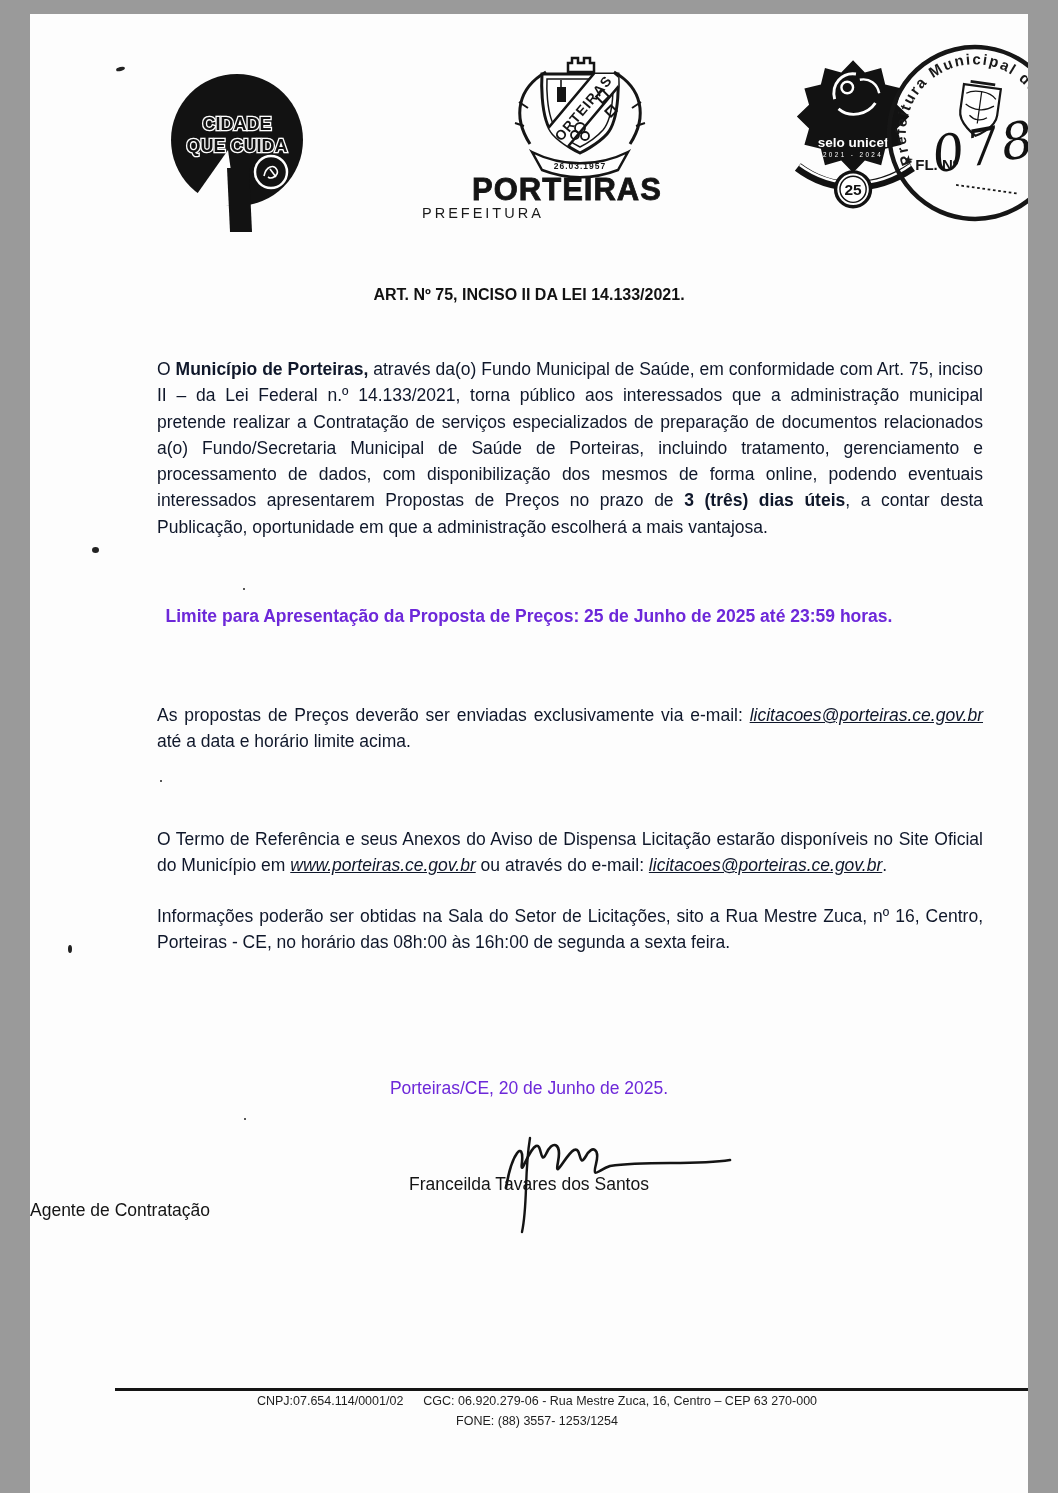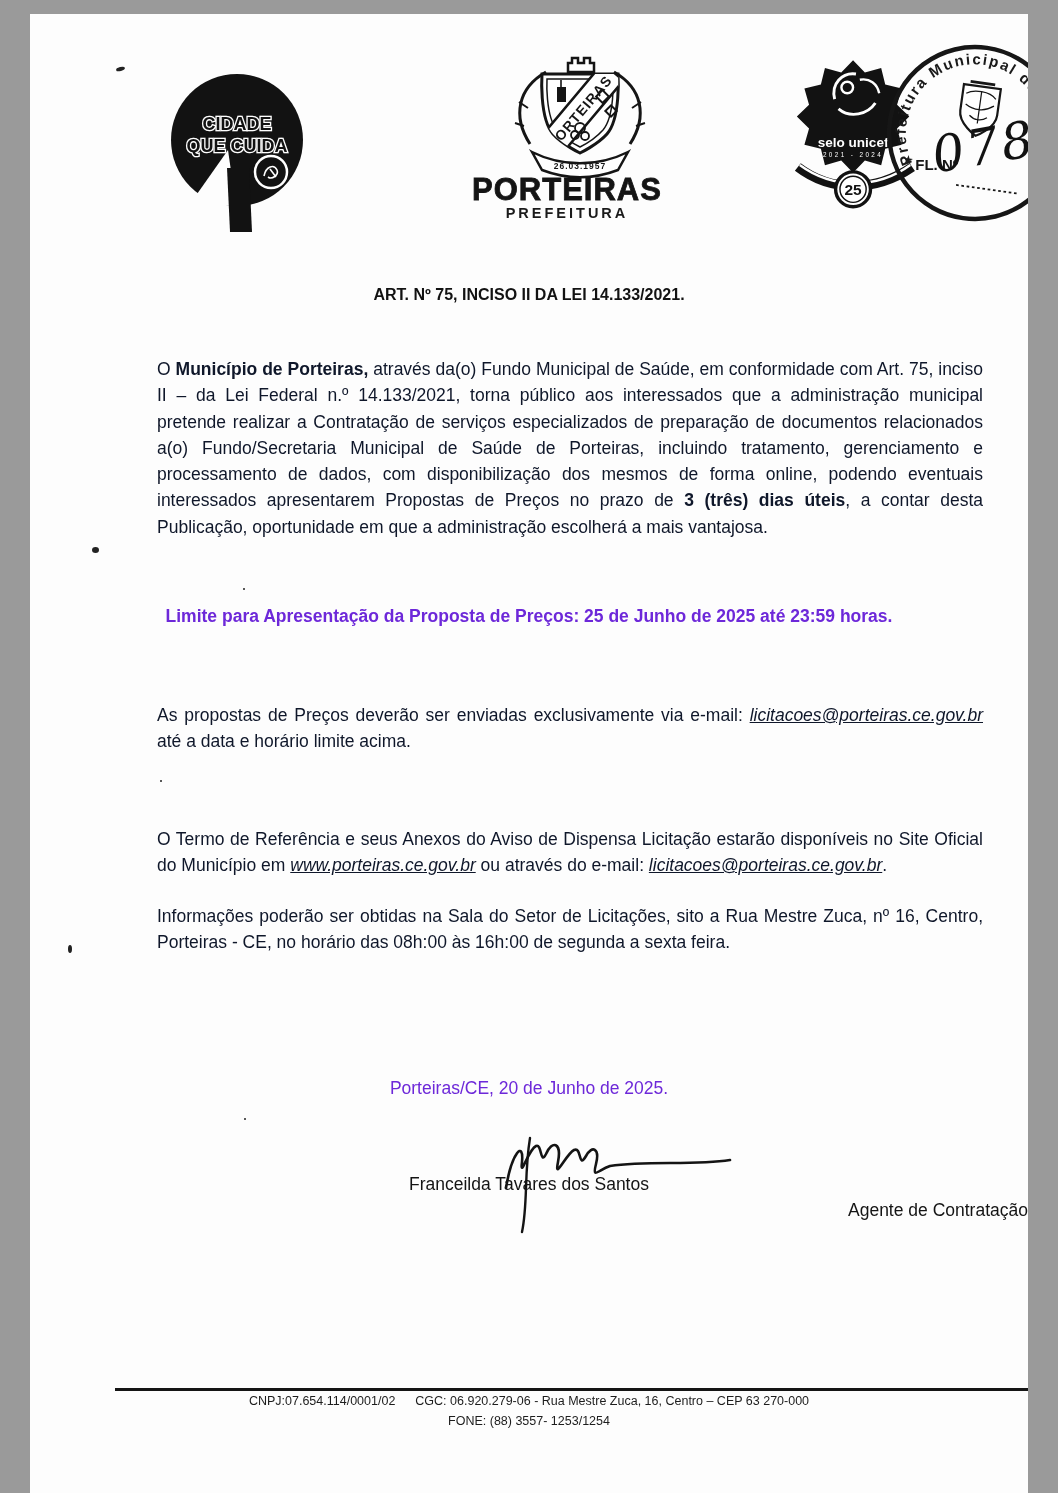--- a/index.html
+++ b/index.html
@@ -9,22 +9,22 @@
     font-family:"Liberation Sans", sans-serif;
   }
   .abs{position:absolute;}
   
   .crest-name{
     position:absolute;top:158px;left:392px;width:290px;text-align:center;
     font-size:31px;font-weight:bold;letter-spacing:1px;color:#141414;
     -webkit-text-stroke:0.8px #141414;
   }
   .crest-sub{
-    position:absolute;top:191px;left:392px;width:290px;text-align:center;
-    font-size:14.5px;font-weight:bold;letter-spacing:3px;color:#1a1a1a;
+    position:absolute;top:191px;left:392px;width:290px;text-align:left;
+    font-size:14.5px;font-weight:normal;letter-spacing:3px;color:#1a1a1a;
   }
   .handwritten-no{
     position:absolute;top:104px;left:902px;
     font-family:"DejaVu Serif", serif;font-style:italic;
     font-size:50px;color:#121212;transform:rotate(-10deg);letter-spacing:3px;
   }
   
   .doc-title{
     position:absolute;top:242px;left:0;width:100%;text-align:center;
     font-size:23.5px;font-weight:bold;letter-spacing:0.3px;color:#121212;
@@ -40,24 +40,24 @@
     text-align:justify;margin:0;
   }
   .b{font-weight:bold;}
   .link{text-decoration:underline;font-style:italic;}
   .centerline{
     position:absolute;left:0;width:100%;text-align:center;margin:0;
     font-size:17.5px;color:#6d28d9;
   }
   
   .sig-name{position:absolute;top:1160px;left:0;width:100%;text-align:center;font-size:17.5px;color:#141414;}
-  .sig-role{position:absolute;top:1186px;left:0;width:100%;text-align:right;font-size:17.5px;color:#141414;}
+  .sig-role{position:absolute;top:1186px;left:0;width:100%;text-align:left;font-size:17.5px;color:#141414;}
   
   .footer-rule{position:absolute;top:1374px;left:85px;width:925px;height:3px;background:#151515;}
-  .footer-line{position:absolute;left:0;width:100%;text-align:center;font-size:12.5px;color:#1d1d1d;margin:0;}
+  .footer-line{position:absolute;left:8px;width:100%;text-align:center;font-size:12.5px;color:#1d1d1d;margin:0;}
   .footer-line .gap{display:inline-block;width:20px;}
   
   .speck{position:absolute;background:#222;border-radius:50%;}
 </style>
 </head>
 <body>
 
 <div class="page">
 
   <svg class="abs" style="left:140px;top:52px;" width="140" height="170" viewBox="0 0 140 170">

